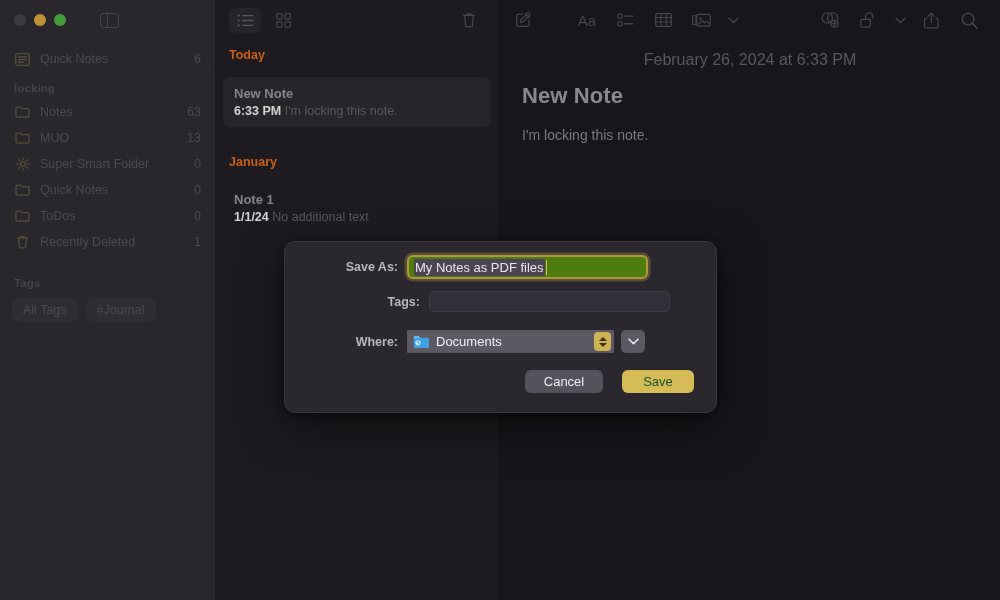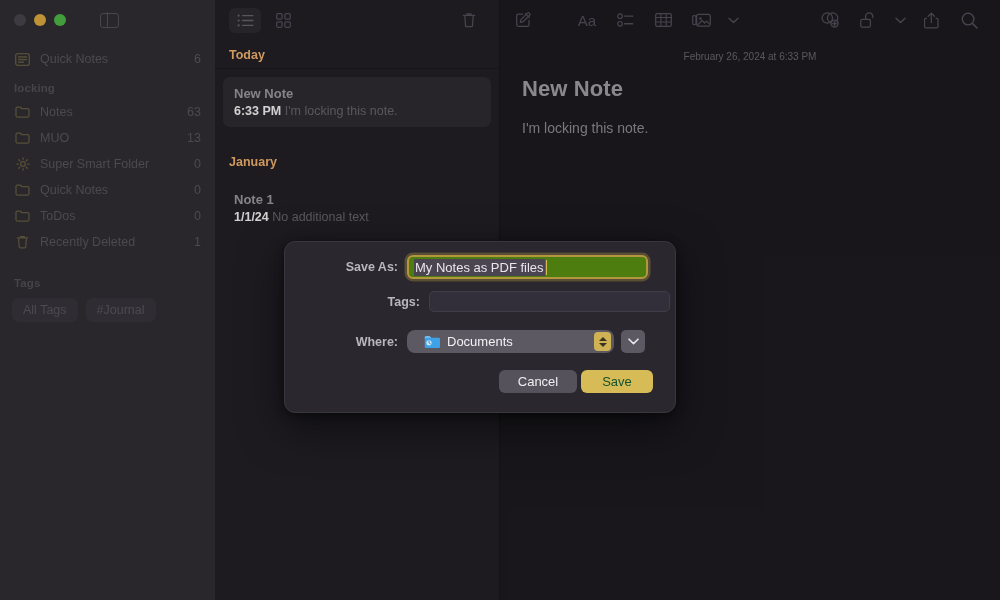--- a/index.html
+++ b/index.html
@@ -109,21 +109,21 @@
     width: 32px; height: 25px;
     border-radius: 6px;
     display: flex; align-items: center; justify-content: center;
     color: #56535b;
   }
   .tb-btn.active { background: #2f2d33; }
   .tb-spacer { flex: 1 1 auto; }
 
   .list-groupheader {
     font-size: 12.5px; font-weight: bold;
-    color: #fdba74;
+    color: #f97316;
     padding: 8px 0 6px 14px;
     border-bottom: 1px solid #1b191d;
   }
   .note-item {
     margin: 8px;
     padding: 9px 11px;
     border-radius: 7px;
     background: transparent;
   }
   .note-item.selected { background: #302e34; }
@@ -153,41 +153,41 @@
     display: flex; align-items: center; justify-content: center;
     color: #56535b;
   }
   .d-gap-sm { width: 22px; }
   .d-gap-lg { flex: 1 1 auto; }
   .chev { margin-left: 1px; }
 
   #detail-body { padding: 0 22px; }
   .note-date {
     text-align: center;
-    font-size: 10px;
+    font-size: 16px;
     color: #6d6a74;
     padding: 11px 0 14px 0;
   }
   .note-head {
     font-size: 22px; font-weight: bold;
     color: #a9a6ae;
     padding-bottom: 18px;
     letter-spacing: .1px;
   }
   .note-body-text {
     font-size: 14px;
     color: #95929b;
   }
 
   
   #dialog-scrim { position: absolute; inset: 0; background: rgba(0,0,0,0.18); }
   #dialog {
     position: absolute;
     left: 284px; top: 241px;
-    width: 392px; height: 172px;
+    width: 433px; height: 172px;
     background: #2b272f;
     border-radius: 11px;
     border: 1px solid #3a3640;
     box-shadow: 0 14px 44px rgba(0,0,0,0.55), 0 2px 10px rgba(0,0,0,0.45);
   }
   .dlg-row {
     display: flex; align-items: center;
     padding-left: 22px;
   }
   .dlg-label {
@@ -224,23 +224,23 @@
   .field-tags {
     width: 241px; height: 21px;
     background: #322e3a;
     border: 1px solid #413c4a;
     border-radius: 5px;
   }
   .dlg-row.where { padding-top: 18px; }
   .where-popup {
     width: 207px; height: 23px;
     background: #5d5963;
-    border-radius: 8px;
-    display: flex; align-items: center;
-    padding: 0 3px 0 17px;
+    border-radius: 1px;
+    display: flex; align-items: center;
+    padding: 0 3px 0 6px;
     position: relative;
   }
   .folder-ico { width: 17px; height: 14px; flex:0 0 17px; margin-right: 6px; }
   .where-name {
     flex: 1 1 auto;
     font-size: 13px; color: #f2f1f4;
     white-space: nowrap; overflow: hidden;
   }
   .stepper {
     width: 17px; height: 19px;
@@ -256,21 +256,21 @@
   .where-expand {
     width: 24px; height: 23px;
     background: #5d5963;
     border-radius: 5px;
     margin-left: 7px;
     display: flex; align-items: center; justify-content: center;
     color: #e8e6eb;
   }
   .dlg-actions {
     display: flex; justify-content: flex-end;
-    gap: 4px;
+    gap: 19px;
     padding: 17px 22px 0 0;
   }
   .btn {
     height: 23px;
     border-radius: 6px;
     font-size: 13px;
     display: flex; align-items: center; justify-content: center;
     padding: 0 16px;
     white-space: nowrap;
   }

